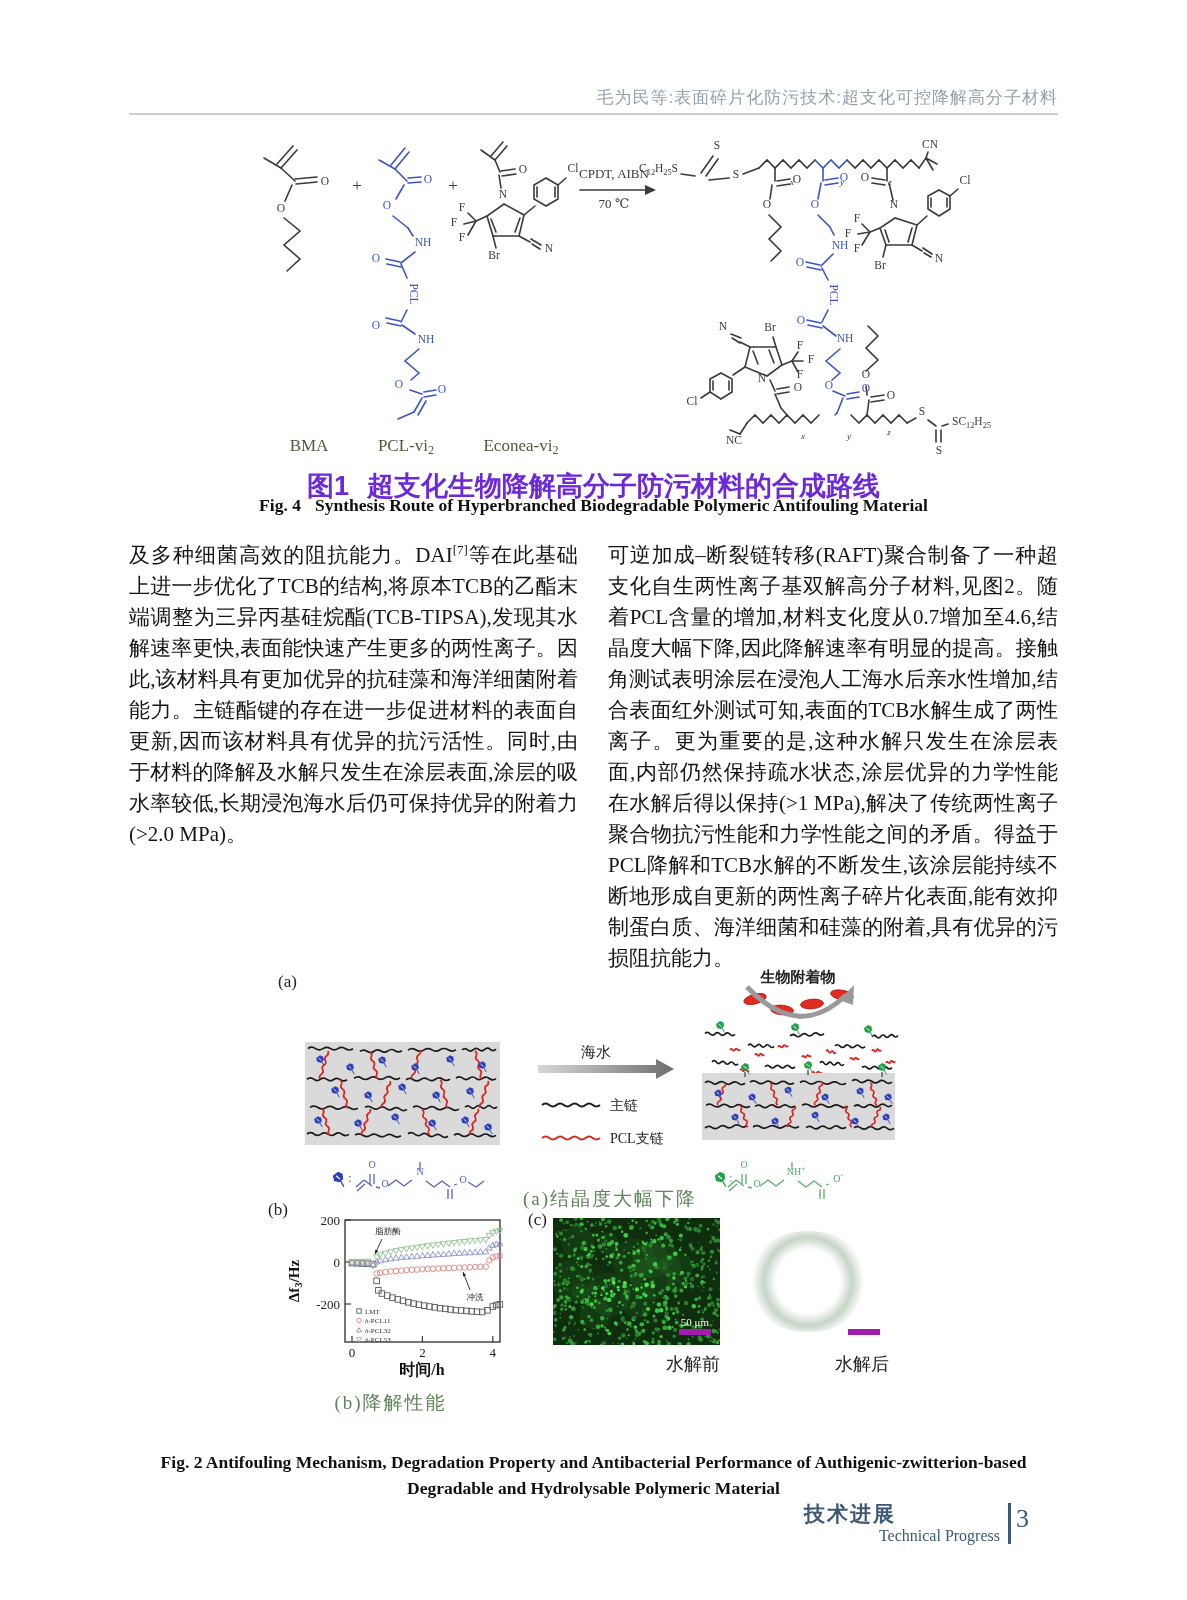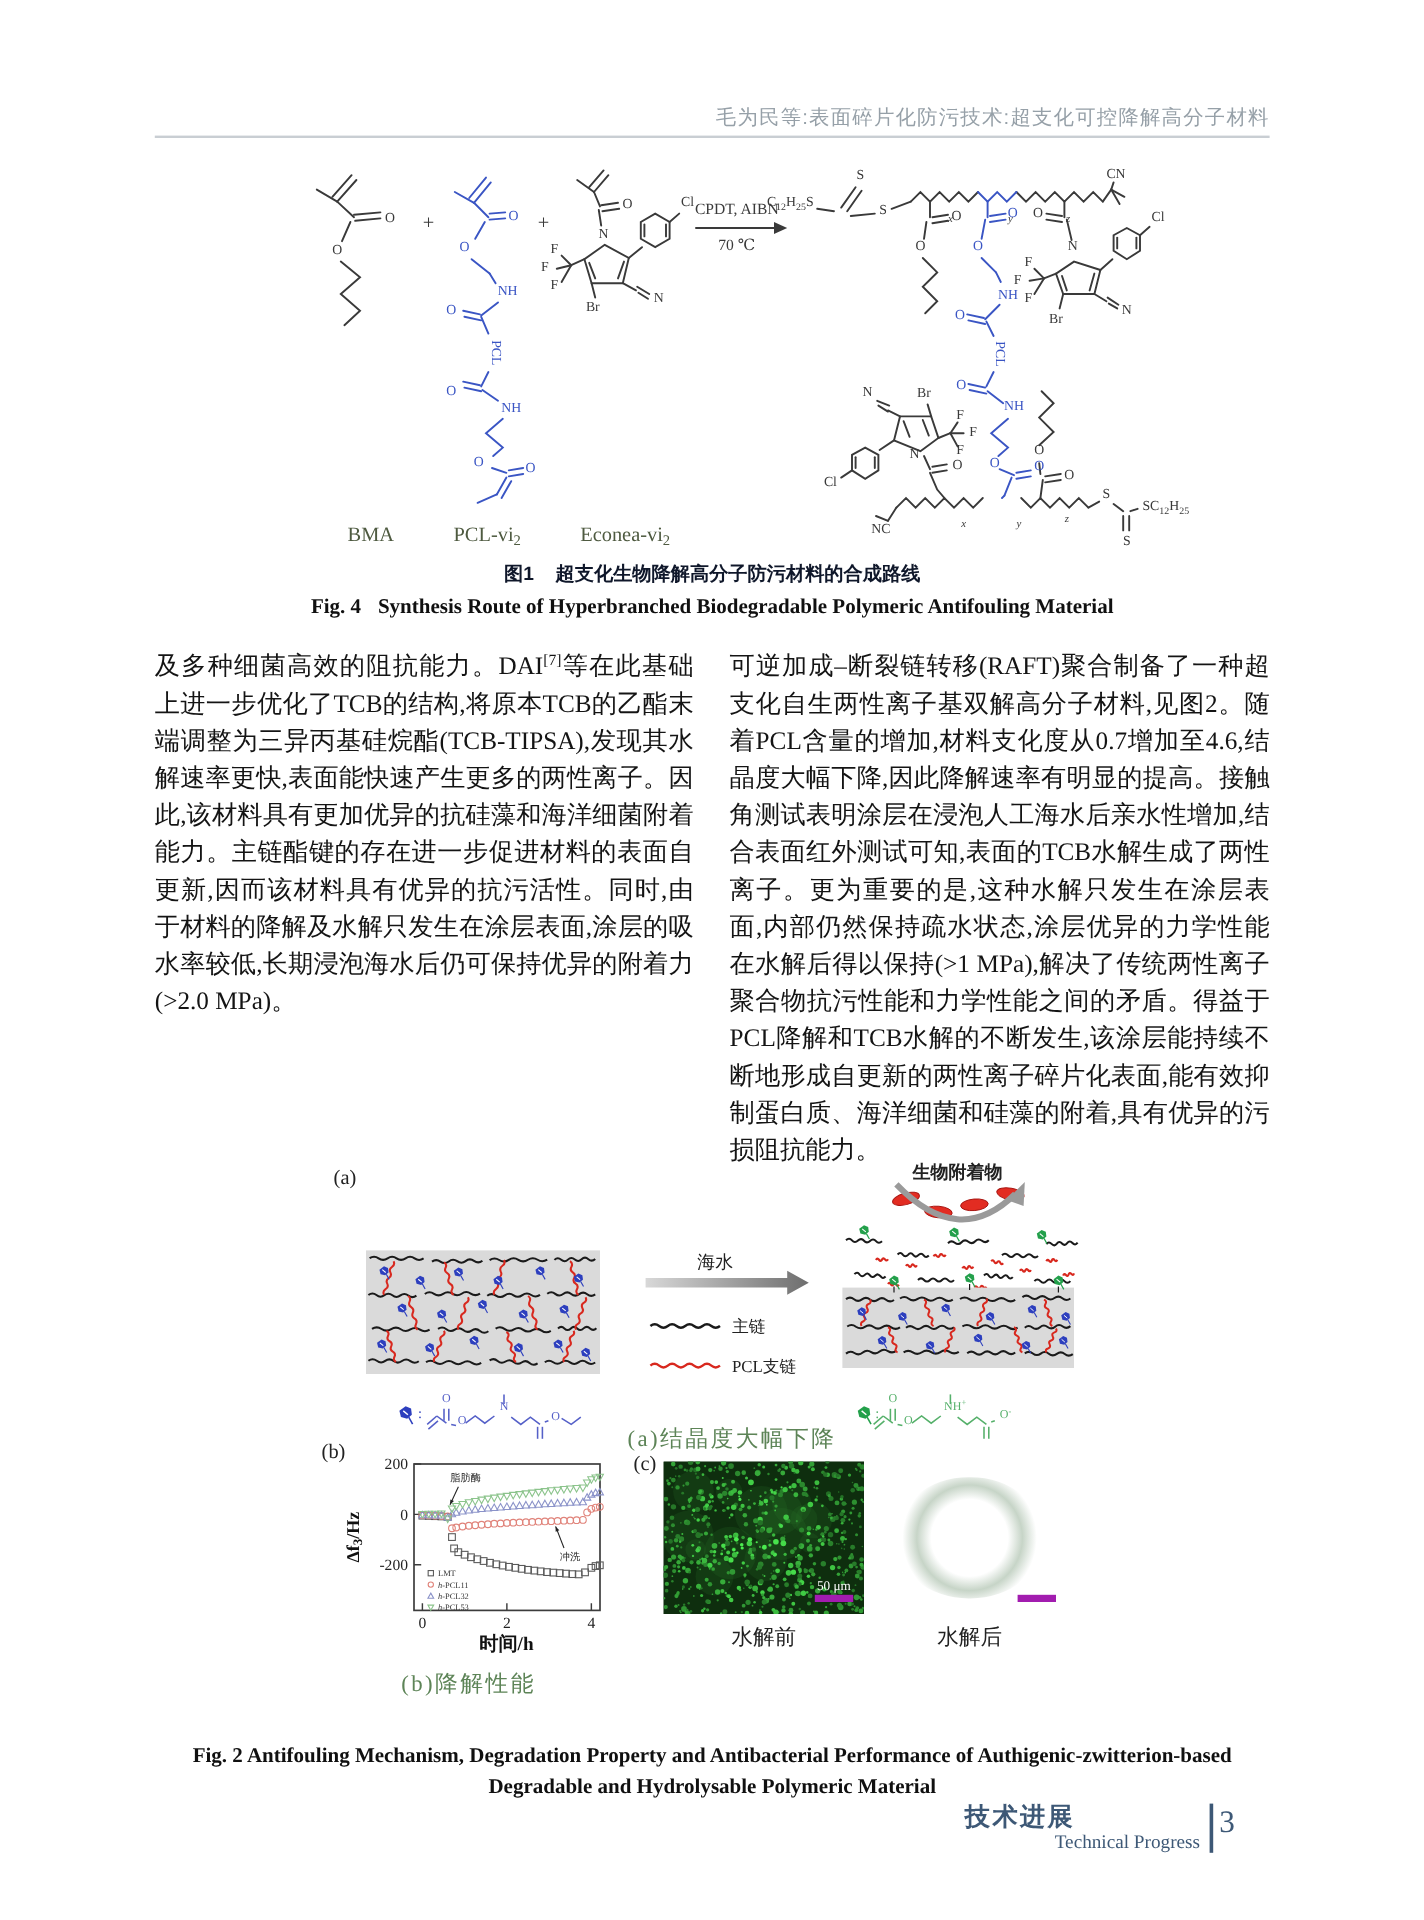--- a/index.html
+++ b/index.html
@@ -2,36 +2,36 @@
 <html><head>
 <meta charset="utf-8">
 <style>
   html,body{margin:0;padding:0;background:#ffffff;}
   .page{position:relative;width:1187px;height:1600px;background:#fff;overflow:hidden;
         font-family:"Liberation Serif","DejaVu Serif",serif;color:#141414;}
   .running-head{position:absolute;top:86px;left:129px;width:929px;text-align:right;
         color:#96a0a8;font-size:17px;font-family:"Liberation Sans","DejaVu Sans",sans-serif;letter-spacing:1px;}
   .head-rule{position:absolute;top:113px;left:129px;width:929px;height:2px;background:#c9ced3;}
   .fig1-wrap{position:absolute;top:128px;left:129px;width:930px;height:340px;}
-  .cap-zh{position:absolute;left:0;width:100%;text-align:center;font-weight:bold;font-size:16px;
-        font-family:"Liberation Sans","DejaVu Sans",sans-serif;color:#0f172a;}
+  .cap-zh{position:absolute;left:0;width:100%;text-align:center;font-weight:bold;font-size:27px;
+        font-family:"Liberation Sans","DejaVu Sans",sans-serif;color:#6d28d9;}
   .cap-zh .gap{display:inline-block;width:18px;}
   .cap-en{position:absolute;left:0;width:100%;text-align:center;font-weight:bold;font-size:17.5px;
         font-family:"Liberation Serif","DejaVu Serif",serif;color:#101010;}
   .cap-en .gap{display:inline-block;width:14px;}
   .col{position:absolute;top:540px;font-size:21px;line-height:31px;text-align:justify;}
   .col p{margin:0;}
   .col p.ind{text-indent:2em;}
   .col sup{font-size:13px;vertical-align:super;line-height:0;}
   .col sub{font-size:13px;vertical-align:sub;line-height:0;}
   .col-left{left:129px;width:449px;}
   .col-right{left:608px;width:450px;}
   .panel-label{position:absolute;font-size:17px;color:#222;}
   .green-cap{position:absolute;color:#5d8457;font-size:19px;letter-spacing:2px;text-align:center;}
-  .micro-label{position:absolute;font-size:18px;text-align:center;color:#222;}
+  .micro-label{position:absolute;font-size:18px;text-align:right;color:#222;}
   .img-before{position:absolute;left:553px;top:1218px;width:167px;height:127px;background:#0c260c;}
   .img-after{position:absolute;left:727px;top:1218px;width:162px;height:127px;
         background:radial-gradient(circle at 48% 52%, #12351457 0%, #0a1f0b 55%, #06120７ 100%), #081607;}
   .img-after .ring{position:absolute;left:12%;top:10%;width:76%;height:80%;border-radius:50%;
         background:radial-gradient(circle, rgba(25,70,28,0) 40%, rgba(30,85,32,0.25) 55%, rgba(25,70,28,0) 70%);}
   .scalebar{position:absolute;right:9px;bottom:10px;color:#fff;font-size:11px;
         border-bottom:6px solid #a21caf;padding:0 2px 1px 2px;font-family:"Liberation Serif",serif;}
   .foot-zh{position:absolute;top:1500px;left:700px;width:300px;text-align:center;font-weight:bold;
         font-size:21px;color:#3d5876;font-family:"Liberation Sans","DejaVu Sans",sans-serif;letter-spacing:2px;}
   .foot-en{position:absolute;top:1527px;left:700px;width:300px;text-align:right;

